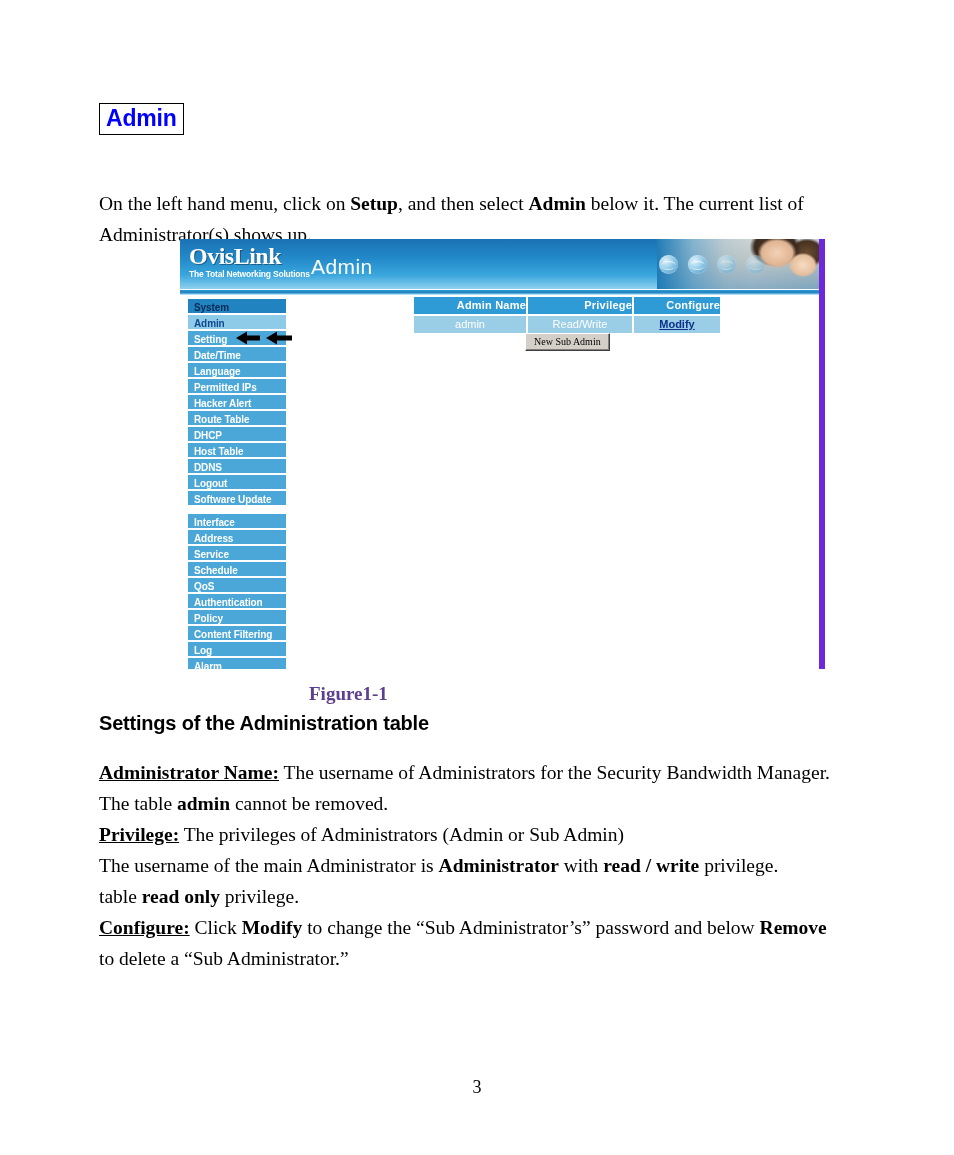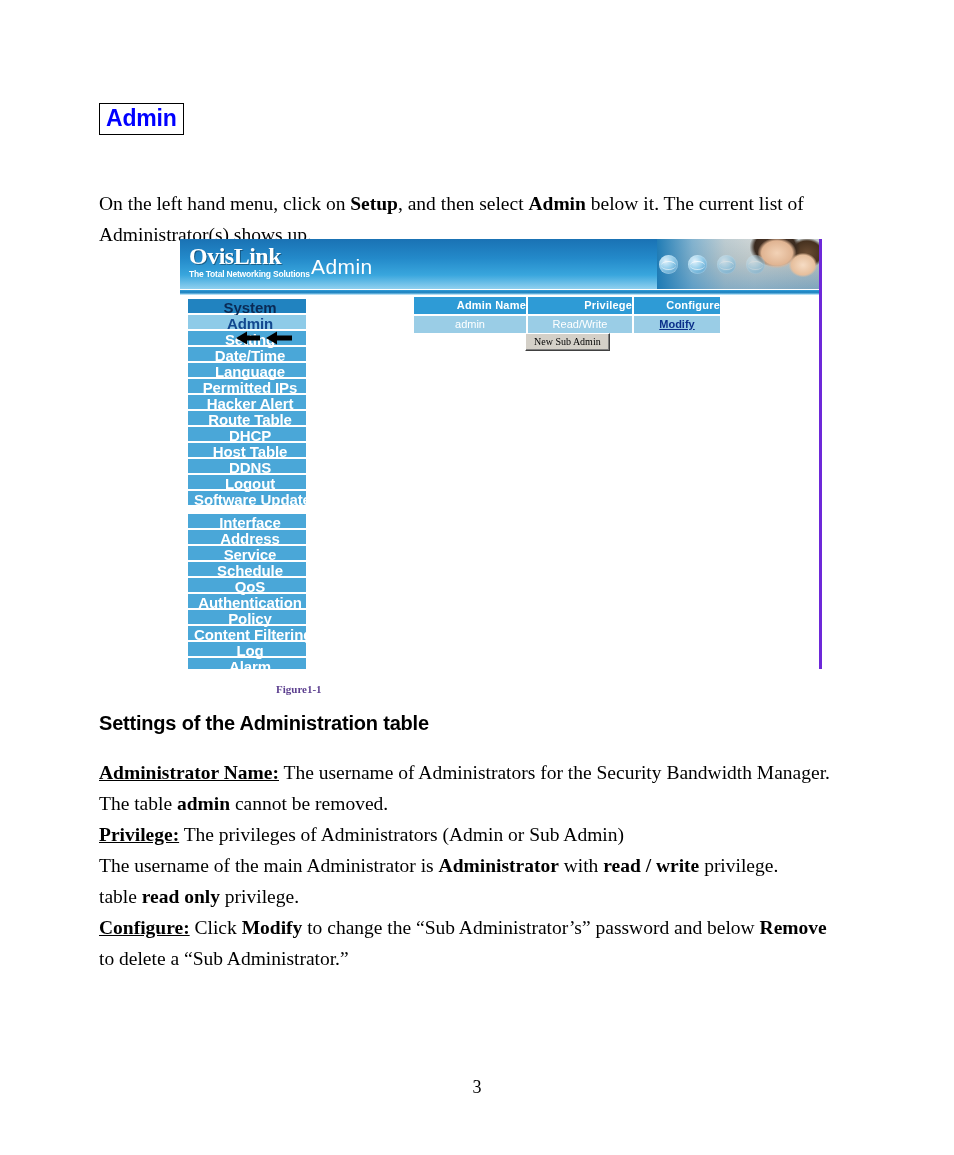--- a/index.html
+++ b/index.html
@@ -50,21 +50,21 @@
   .intro b { font-weight: bold; }
 
   
   .shot {
     position: absolute;
     left: 180px;
     top: 239px;
     width: 639px;
     height: 430px;
     background: #ffffff;
-    border-right: 3px solid #6d28d9;
+    border-right: 6px solid #6d28d9;
     overflow: hidden;
   }
   .shot-header {
     position: absolute;
     left: 0; top: 0;
     width: 639px;
     height: 50px;
     background: linear-gradient(to bottom, #1a72b4 0%, #2389c9 38%, #39a6dd 72%, #8fd0ef 100%);
     overflow: hidden;
   }
@@ -149,25 +149,24 @@
     left: 0; top: 50px;
     width: 639px; height: 6px;
     background: linear-gradient(to bottom, #ffffff 0%, #ffffff 16%, #2e9ad6 20%, #1b7fbd 55%, #79c3e8 85%, #ffffff 100%);
   }
 
   
   .menu {
     position: absolute;
     left: 8px;
     top: 60px;
-    width: 118px;
-    font-family: "Liberation Sans", "DejaVu Sans", sans-serif;
-    font-size: 15px;
+    width: 98px;
+    font-family: "Liberation Sans", "DejaVu Sans", sans-serif;
+    font-size: 10px;
     line-height: 13px;
-    text-align: center;
   }
   .menu-group { margin-bottom: 9px; }
   .menu-item {
     height: 14px;
     margin-bottom: 2px;
     padding: 1.5px 0 0 6px;
     box-sizing: border-box;
     color: #ffffff;
     background: #4aa7d8;
     font-weight: bold;
@@ -239,25 +238,25 @@
     font-size: 10px;
     line-height: 13px;
     color: #000000;
     cursor: pointer;
     white-space: nowrap;
   }
 
   
   .fig-caption {
     position: absolute;
-    left: 276px;
+    left: 309px;
     top: 683px;
     font-family: "Liberation Serif", "DejaVu Serif", serif;
     font-weight: bold;
-    font-size: 11px;
+    font-size: 19px;
     color: #5c3f8f;
   }
 
   
   .section-heading {
     position: absolute;
     left: 99px;
     top: 710px;
     font-family: "Liberation Sans", "DejaVu Sans", sans-serif;
     font-weight: bold;

